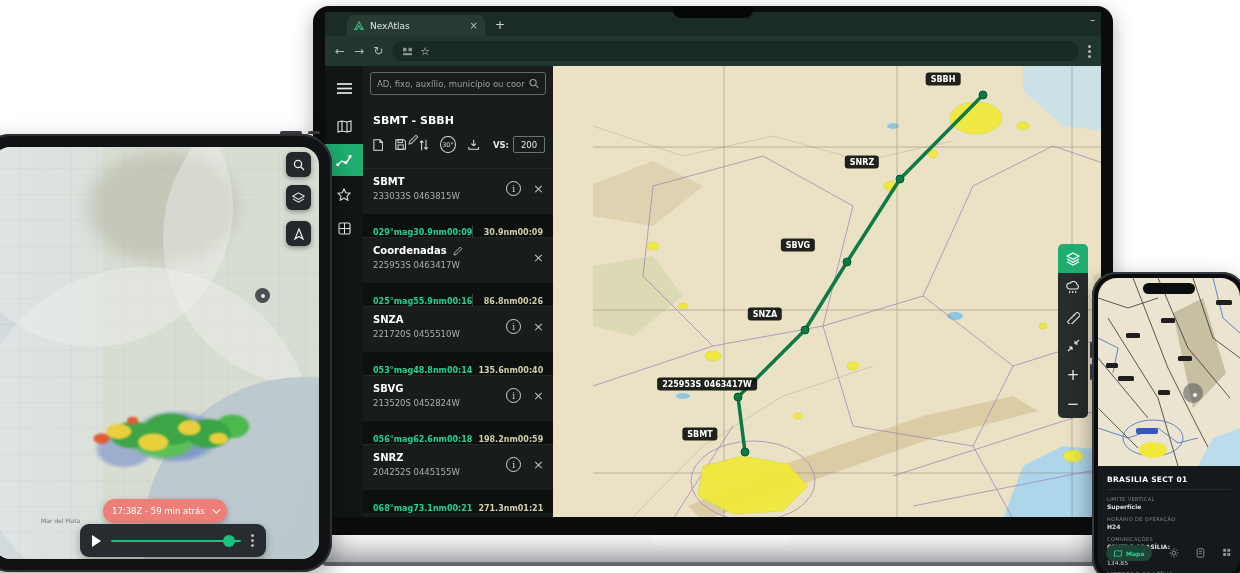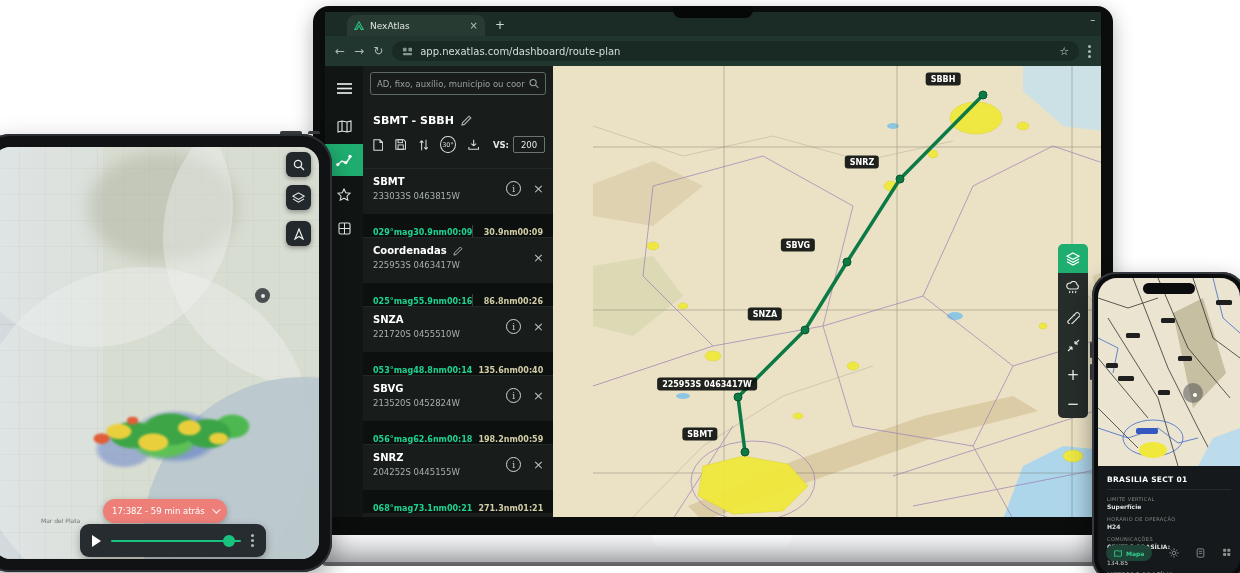--- a/index.html
+++ b/index.html
@@ -49,21 +49,21 @@
   .rail-btn { position:absolute; left:0; width:38px; height:32px; display:flex; align-items:center;
     justify-content:center; color:#cfd6d2; }
   .rail-btn.active { background:#1fae70; color:#ffffff; }
   .side { position:absolute; left:38px; top:0; width:190px; height:451px; background:#181d1b; overflow:hidden; }
   .search-box { position:absolute; left:7px; top:6px; width:176px; height:23px; border:1px solid #5d6964;
     border-radius:3px; background:transparent; display:flex; align-items:center; padding:0 6px; gap:4px; }
   .search-box input { flex:1 1 auto; background:transparent; border:none; outline:none;
     color:#cfd6d2; font-size:8.5px; font-family:"DejaVu Sans",sans-serif; width:100%; }
   .search-box input::placeholder { color:#97a29c; }
   .route-title { position:absolute; left:10px; top:48px; color:#ffffff; font-size:11px; font-weight:bold;
-    display:flex; align-items:center; gap:7px; }
+    display:flex; align-items:center; gap:7px;flex-direction:column; }
   .route-title .edit { color:#aab4ae; }
   .route-tools { position:absolute; left:10px; top:70px; width:172px; display:flex; align-items:center;
     gap:12px; color:#d5dcd7; }
   .vs-wrap { display:flex; align-items:center; gap:4px; margin-left:2px; }
   .vs-label { color:#e3e9e5; font-size:8.5px; font-weight:bold;text-align:right; }
   .vs-input { width:32px; height:17px; border:1px solid #6a756f; border-radius:2px; background:transparent;
     color:#e3e9e5; font-size:8.5px; text-align:center; font-family:"DejaVu Sans",sans-serif; }
   .wp-list { position:absolute; left:0; top:102px; width:190px; }
   .wp-row { height:46px; padding:7px 10px 0 10px; position:relative; border-top:1px solid #222825; }
   .wp-name { color:#ffffff; font-size:10px; font-weight:bold; display:flex; gap:6px; align-items:center; }
@@ -189,21 +189,20 @@
       <div class="urlrow">
         <span class="nav-glyph">←</span>
         <span class="nav-glyph">→</span>
         <span class="nav-glyph">↻</span>
         <div class="addr">
           <svg class="site-icon" viewBox="0 0 12 12">
             <rect x="1" y="2" width="4" height="4" rx="1" fill="#aeb9b3"></rect>
             <rect x="7" y="2" width="4" height="4" rx="1" fill="#aeb9b3"></rect>
             <rect x="1" y="7.5" width="10" height="2.5" rx="1" fill="#aeb9b3"></rect>
           </svg>
-          <span class="addr-url">app.nexatlas.com/dashboard/route-plan</span>
           <span class="star">☆</span>
         </div>
         <div class="kebab">
             <i></i>
             <i></i>
             <i></i>
           </div>
       </div>
 
       <div class="app">

